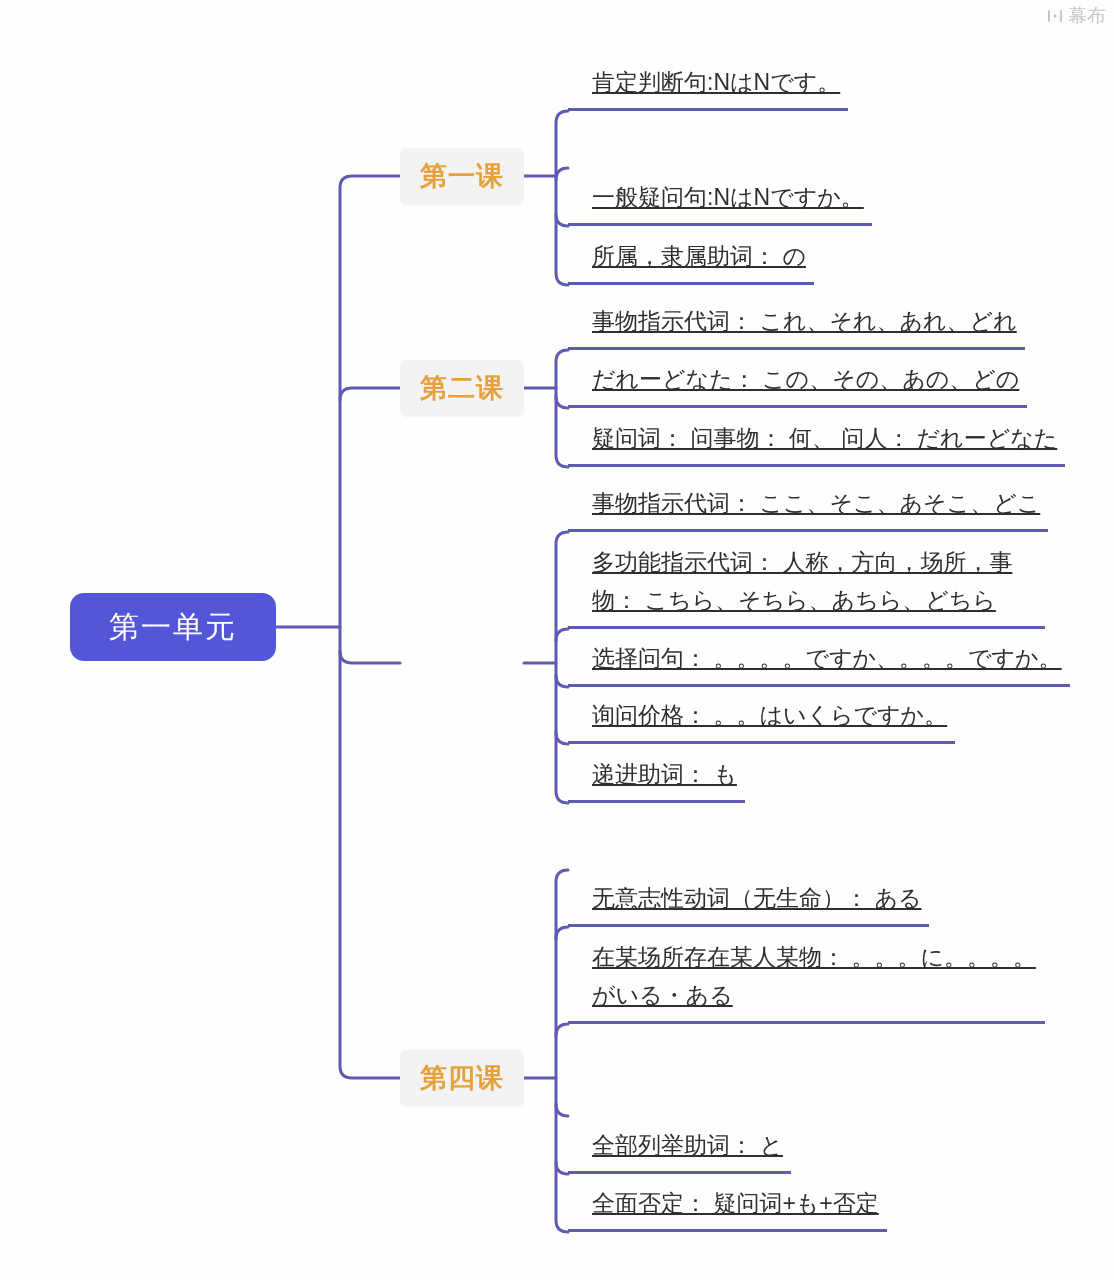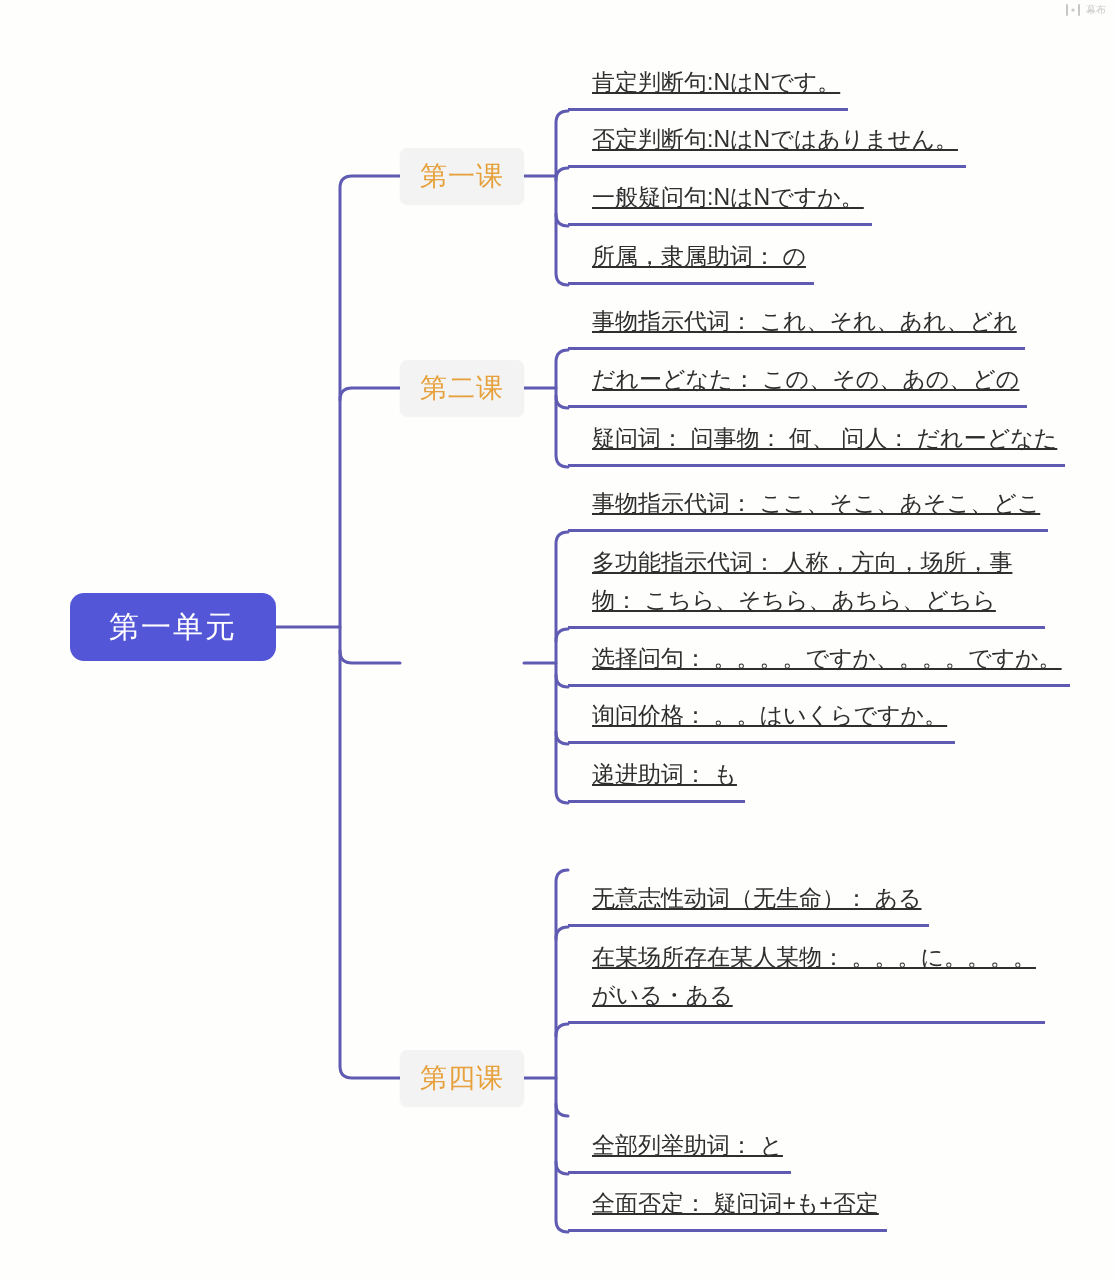--- a/index.html
+++ b/index.html
@@ -23,36 +23,36 @@
   .root{
     position:absolute;left:70px;top:593px;width:206px;height:68px;
     background:var(--root-fill);color:var(--root-text);
     border-radius:14px;line-height:68px;text-align:center;
     font-size:30px;font-weight:500;letter-spacing:2px;z-index:2;
   }
   .lesson{
     position:absolute;left:400px;width:124px;height:56px;
     background:var(--lesson-bg);color:var(--lesson-text);
     border-radius:7px;line-height:56px;text-align:center;
-    font-size:27px;font-weight:400;letter-spacing:1px;z-index:2;
+    font-size:27px;font-weight:700;letter-spacing:1px;z-index:2;
     box-shadow:0 1px 2px rgba(0,0,0,0.05);
   }
   .leaf{
     position:absolute;left:568px;z-index:1;
     color:var(--leaf-text);font-size:23px;line-height:38px;
     padding:0 8px 7px 24px;white-space:nowrap;
     border-bottom:3px solid var(--connector);
     box-sizing:border-box;
     text-decoration:underline;
   }
   .leaf.wrap{white-space:normal;}
   .watermark{
     position:absolute;right:8px;top:3px;z-index:3;
     display:flex;align-items:center;gap:5px;
-    color:var(--watermark);font-size:10px;text-align:center;
+    color:var(--watermark);font-size:19px;text-align:center;
   }
   .wicon{display:block;}
 </style>
 </head>
 <body>
 
 <div class="canvas">
 
   <svg class="edges" width="1114" height="1280" viewBox="0 0 1114 1280">
     <g>
@@ -89,21 +89,20 @@
     </g>
   </svg>
 
   <div class="root">第一单元</div>
 
   <div class="lesson" style="top:148px">第一课</div>
   <div class="lesson" style="top:360px">第二课</div>
   <div class="lesson" style="top:1050px">第四课</div>
 
   <div class="leaf" style="bottom:1169px">肯定判断句:NはNです。</div>
-  <div class="leaf" style="bottom:1112px">否定判断句:NはNではありません。</div>
   <div class="leaf" style="bottom:1054px">一般疑问句:NはNですか。</div>
   <div class="leaf" style="bottom:995px">所属，隶属助词： の</div>
 
   <div class="leaf" style="bottom:930px">事物指示代词： これ、それ、あれ、どれ</div>
   <div class="leaf" style="bottom:872px">だれーどなた： この、その、あの、どの</div>
   <div class="leaf" style="bottom:813px">疑问词： 问事物： 何、 问人： だれーどなた</div>
 
   <div class="leaf" style="bottom:748px">事物指示代词： ここ、そこ、あそこ、どこ</div>
   <div class="leaf wrap" style="bottom:651px;width:477px">多功能指示代词： 人称，方向，场所，事物： こちら、そちら、あちら、どちら</div>
   <div class="leaf" style="bottom:593px">选择问句： 。。。。ですか、。。。ですか。</div>

